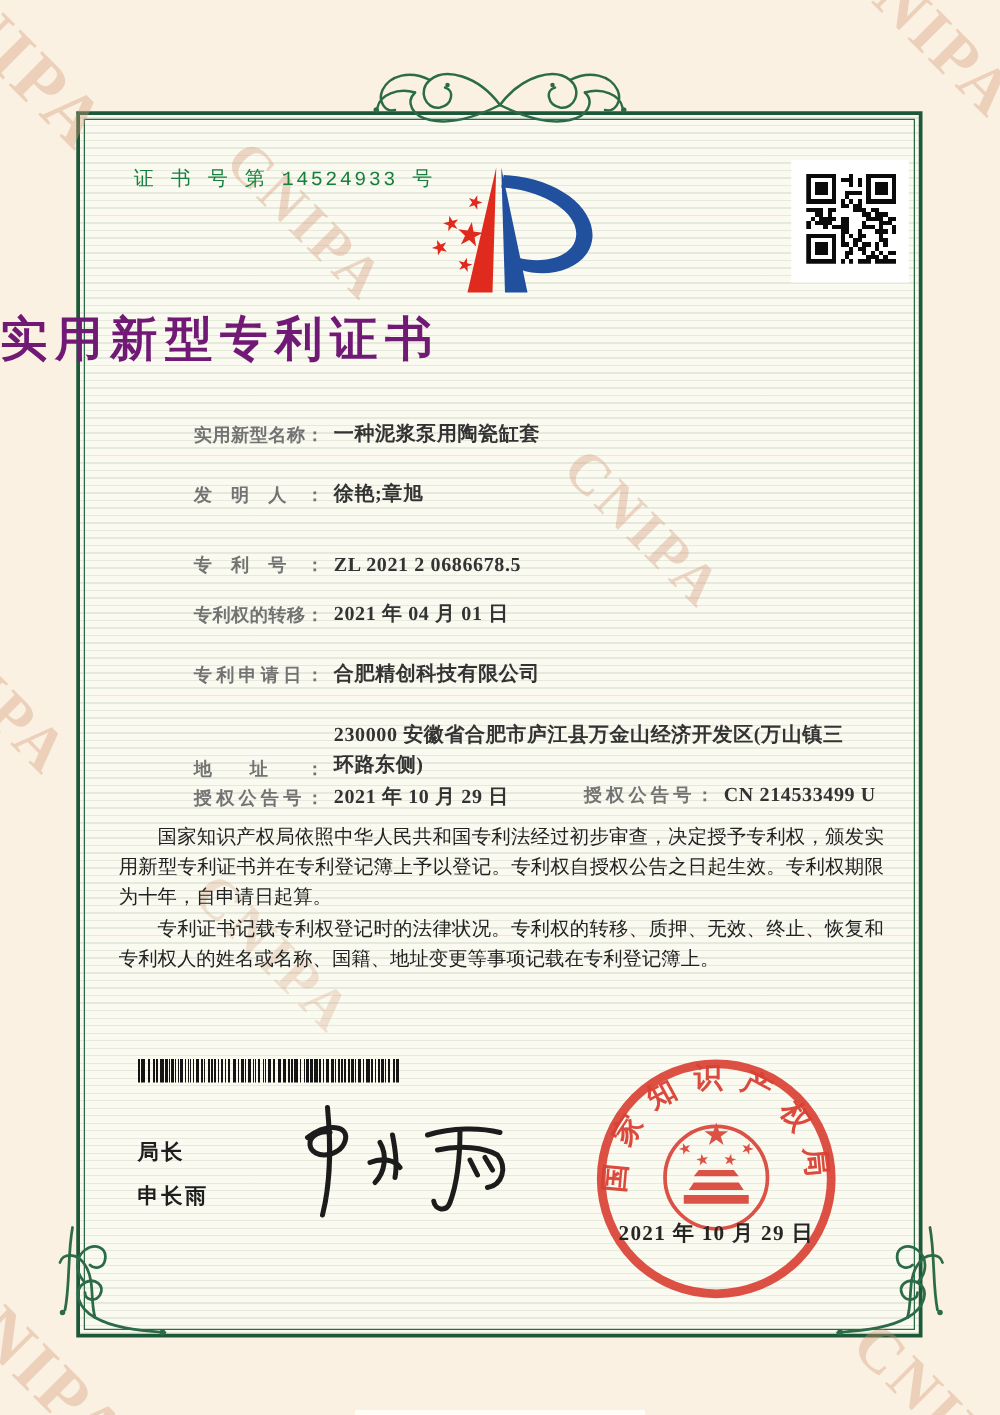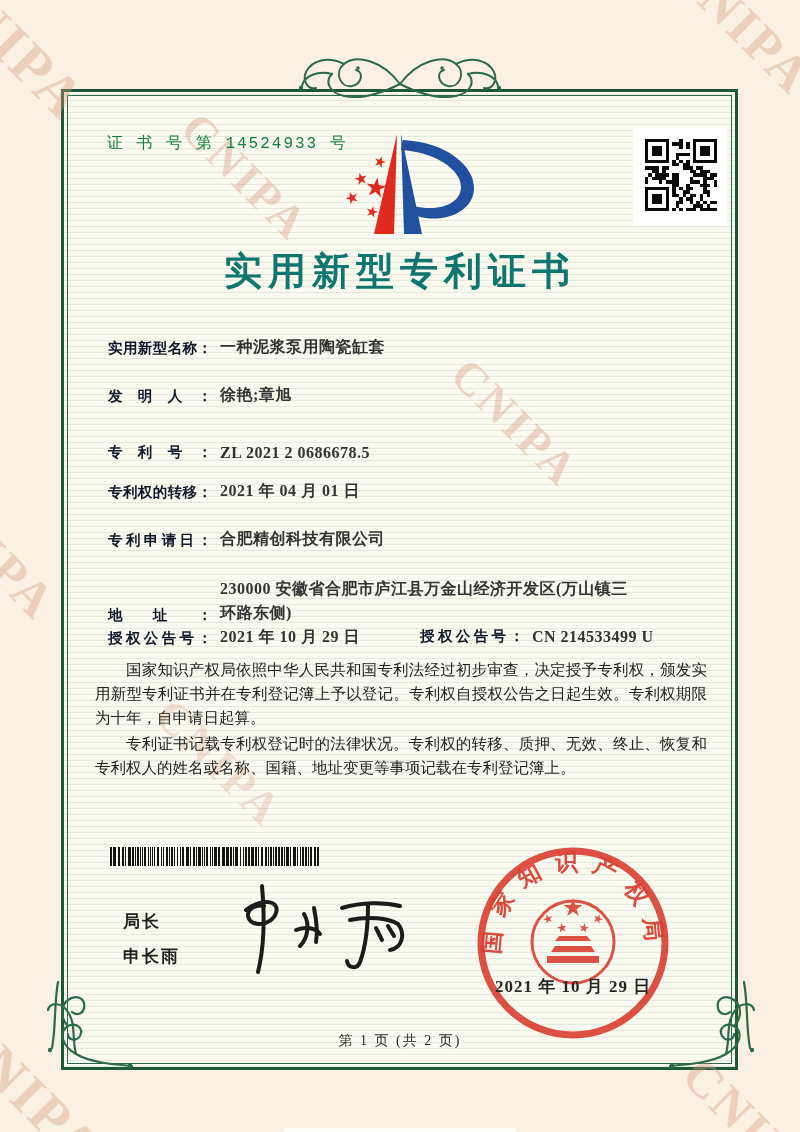--- a/index.html
+++ b/index.html
@@ -46,43 +46,43 @@
   .corner-orn.br{left:664px;top:976px;transform:scaleX(-1);}
   
   .cert-no{
     position:absolute;left:107px;top:133px;font-size:16px;letter-spacing:2px;
     color:#15803d;font-weight:500;font-family:Liberation Mono, monospace;
   }
   .logo{position:absolute;left:328px;top:128px;}
   .qr-patch{position:absolute;left:633px;top:128px;width:94px;height:98px;background:#ffffff;}
   .qr{position:absolute;left:645px;top:139px;width:72px;height:72px;}
   .title{
-    position:absolute;left:0;top:246px;width:800px;text-align:center;
-    font-size:38px;font-weight:bold;letter-spacing:6px;color:#0f766e;
+    position:absolute;left:0;top:246px;width:800px;text-align:left;
+    font-size:38px;font-weight:bold;letter-spacing:6px;color:#701a75;
   }
   
   .frow{position:absolute;left:108px;font-size:16px;font-weight:600;color:#333;white-space:nowrap;}
   .f-label{
     display:inline-block;width:104px;font-size:14.5px;
-    text-align:justify;text-align-last:justify;vertical-align:bottom;color:#0f172a;
+    text-align:justify;text-align-last:justify;vertical-align:bottom;color:#737373;margin-left:47px;
   }
   .f-value{margin-left:8px;letter-spacing:0.5px;}
   .addr-lines{display:inline-block;vertical-align:top;margin-left:8px;white-space:normal;letter-spacing:0.5px;}
   .addr-lines div{line-height:24px;}
   .grant-pair2{position:absolute;left:312px;top:0;}
   
   .paras{
     position:absolute;left:95px;top:658px;width:612px;
     font-size:15.5px;line-height:24px;text-align:justify;color:#222;
   }
   .paras p{margin:0 0 2px 0;text-indent:2em;}
   
   .barcode{position:absolute;left:110px;top:847px;}
   
-  .signer{position:absolute;left:110px;top:910px;font-size:17px;color:#1f1f1f;font-weight:600;margin-left:13px;}
+  .signer{position:absolute;left:110px;top:910px;font-size:17px;color:#1f1f1f;font-weight:600;}
   .signer div{margin-bottom:12px;letter-spacing:2px;}
   .signature{position:absolute;left:218px;top:880px;}
   
   .seal{position:absolute;left:472px;top:842px;opacity:0.95;}
   
   .page-footer{
     position:absolute;left:0;top:1032px;width:800px;text-align:center;
     font-size:14px;letter-spacing:2px;color:#2b2b2b;
   }
   .cont-note{
@@ -521,15 +521,14 @@
       <use href="#star" fill="#d8372b" transform="translate(90,86) rotate(-10) scale(5)"></use>
       <use href="#star" fill="#d8372b" transform="translate(112,86) rotate(10) scale(5)"></use>
       <use href="#star" fill="#d8372b" transform="translate(126,77) rotate(20) scale(5)"></use>
       <path d="M83,99 L119,99 L115,94 L87,94 Z"></path>
       <path d="M79,110 L123,110 L119,104 L83,104 Z"></path>
       <rect x="75" y="114" width="52" height="7"></rect>
     </g>
     <text x="101" y="150" text-anchor="middle" font-size="17" font-weight="bold" fill="#1a1a1a" letter-spacing="1">2021 年 10 月 29 日</text>
   </svg>
 
-  <div class="page-footer">第 1 页 (共 2 页)</div>
   <div class="cont-note">其他事项参见续页</div>
 </div>
 
 </body></html>

